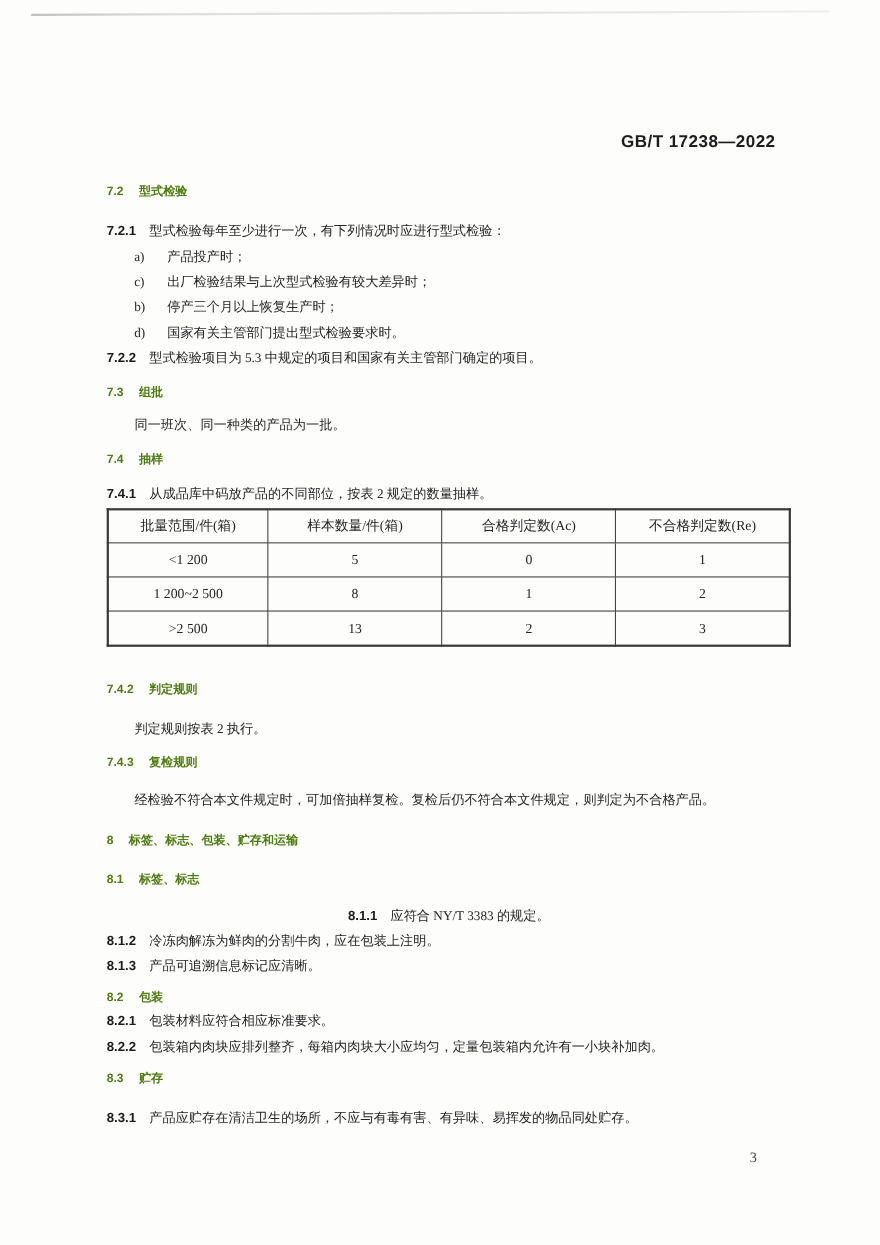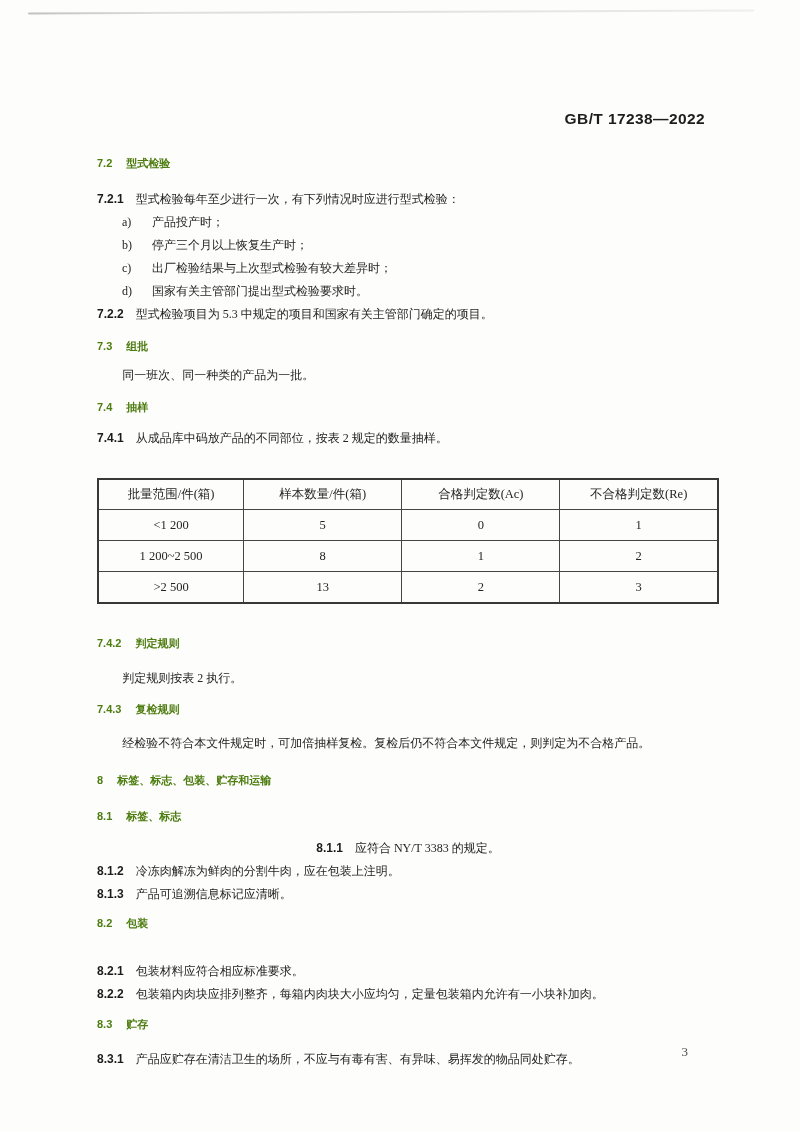--- a/index.html
+++ b/index.html
@@ -25,21 +25,21 @@
     width: 726px;
     height: 2px;
     background: linear-gradient(90deg, #8f8f8f, #c6c6c6 18%, #cccccc 55%, #d8d8d8 85%, #e3e3e3);
     opacity: 0.55;
     transform: rotate(-0.25deg);
     border-radius: 2px;
   }
   .content {
     position: absolute;
     left: 97px;
-    top: 110px;
+    top: 121px;
     width: 622px;
   }
   .std-num {
     text-align: right;
     font-family: "Liberation Sans", sans-serif;
     font-weight: bold;
     font-size: 15.5px;
     line-height: 18px;
     letter-spacing: 0.4px;
     color: #1d1d1d;
@@ -104,21 +104,21 @@
     color: #4a4a4a;
   }
 
   
   .mt6  { margin-top: 6px; }
   .mt8  { margin-top: 8px; }
   .mt9  { margin-top: 9px; }
   .mt10 { margin-top: 10px; }
   .mt11 { margin-top: 11px; }
   .mt12 { margin-top: 12px; text-align: center; }
-  .mt13 { margin-top: 28px; }
+  .mt13 { margin-top: 1px; }
   .mt14 { margin-top: 14px; }
   .mt15 { margin-top: 15px; }
   .mt16 { margin-top: 16px; }
   .mt18 { margin-top: 18px; }
   .mt26 { margin-top: 26px; }
   .mt30 { margin-top: 30px; }
 </style>
 </head>
 <body>
 
@@ -127,22 +127,22 @@
 
   <div class="content">
 
     <div class="std-num">GB/T 17238—2022</div>
 
     <p class="sec mt26"><span class="num">7.2</span><span>型式检验</span></p>
 
     <p class="line clause mt16"><span class="num">7.2.1</span><span>型式检验每年至少进行一次，有下列情况时应进行型式检验：</span></p>
 
     <p class="line li"><span class="lbl">a)</span><span>产品投产时；</span></p>
+    <p class="line li"><span class="lbl">c)</span><span>出厂检验结果与上次型式检验有较大差异时；</span></p>
     <p class="line li"><span class="lbl">b)</span><span>停产三个月以上恢复生产时；</span></p>
-    <p class="line li"><span class="lbl">c)</span><span>出厂检验结果与上次型式检验有较大差异时；</span></p>
     <p class="line li"><span class="lbl">d)</span><span>国家有关主管部门提出型式检验要求时。</span></p>
 
     <p class="line clause"><span class="num">7.2.2</span><span>型式检验项目为 5.3 中规定的项目和国家有关主管部门确定的项目。</span></p>
 
     <p class="sec mt11"><span class="num">7.3</span><span>组批</span></p>
 
     <p class="line indent mt9">同一班次、同一种类的产品为一批。</p>
 
     <p class="sec mt11"><span class="num">7.4</span><span>抽样</span></p>
 

